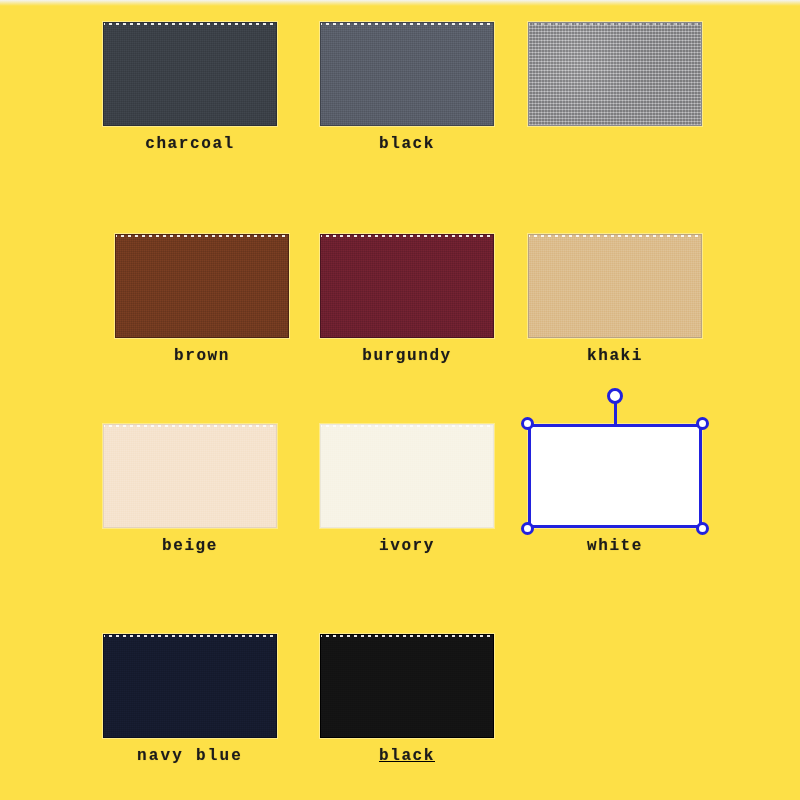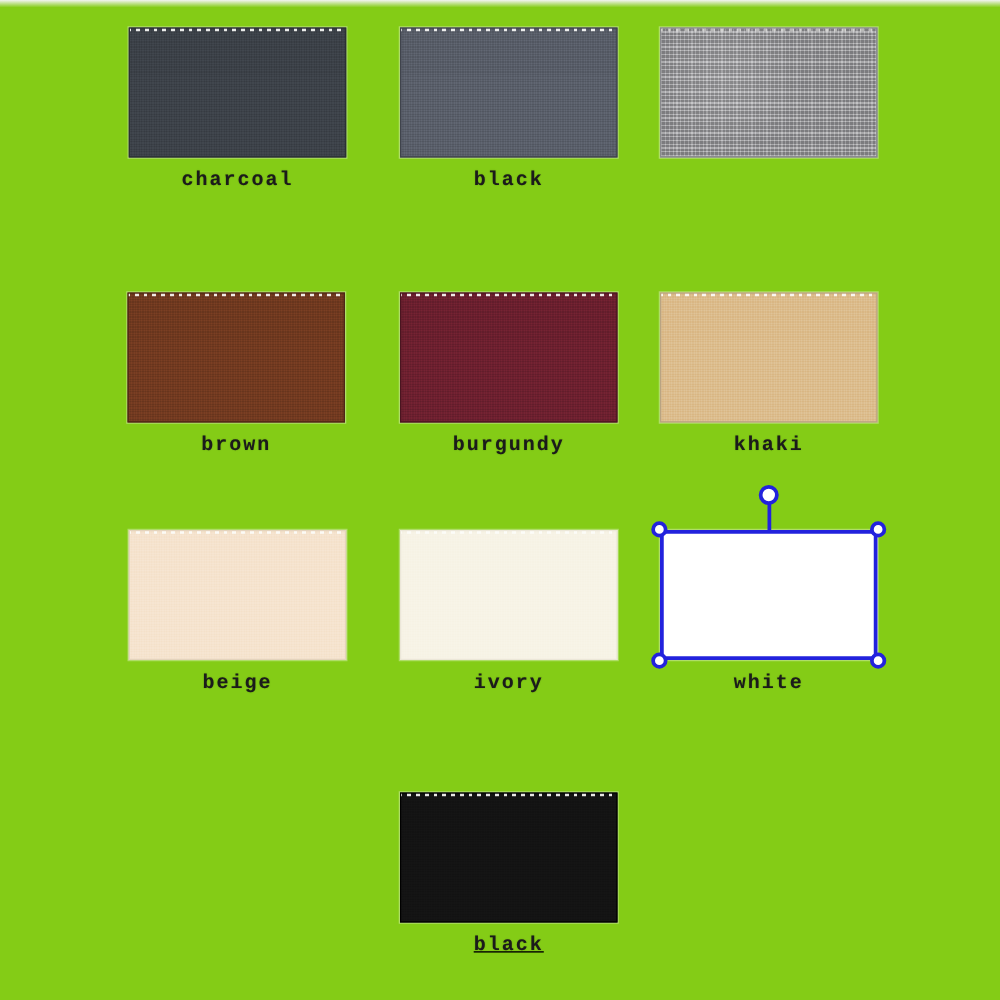--- a/index.html
+++ b/index.html
@@ -163,21 +163,21 @@
     height: 16px;
     border: 3px solid #2222dd;
     border-radius: 50%;
     background: #ffffff;
     box-sizing: border-box;
   }
 </style>
 </head>
 <body>
 
-<div id="canvas" style="background: #84cc16;">
+<div id="canvas" style="background: #fde047;">
   <div class="grid" id="grid">
       <div class="cell" style="left: 103px; top: 22px;">
         <div class="swatch-wrap">
           <div class="swatch" style="background: rgb(59, 64, 71); border-color: rgb(43, 47, 53); width: 174px; height: 104px;">
             <div class="fray"></div>
           </div>
           <div class="label">charcoal</div>
         </div>
       </div>
       <div class="cell" style="left: 320px; top: 22px;">
@@ -188,21 +188,21 @@
           <div class="label">black</div>
         </div>
       </div>
       <div class="cell" style="left: 528px; top: 22px;">
         <div class="swatch-wrap">
           <div class="swatch textured" style="background: rgb(154, 154, 158); border-color: rgb(136, 136, 140); width: 174px; height: 104px;">
             <div class="fray"></div>
           </div>
         </div>
       </div>
-      <div class="cell" style="left: 102px; top: 234px;">
+      <div class="cell" style="left: 115px; top: 234px;">
         <div class="swatch-wrap">
           <div class="swatch" style="background: rgb(112, 57, 31); border-color: rgb(77, 38, 20); width: 174px; height: 104px;">
             <div class="fray"></div>
           </div>
           <div class="label">brown</div>
         </div>
       </div>
       <div class="cell" style="left: 320px; top: 234px;">
         <div class="swatch-wrap">
           <div class="swatch" style="background: rgb(107, 31, 46); border-color: rgb(74, 20, 32); width: 174px; height: 104px;">
@@ -245,20 +245,28 @@
         </div>
       </div>
       <div class="cell" style="left: 320px; top: 424px;">
         <div class="swatch-wrap">
           <div class="swatch" style="background: rgb(247, 243, 230); border-color: rgb(236, 231, 217); width: 174px; height: 104px;">
             <div class="fray"></div>
           </div>
           <div class="label">ivory</div>
         </div>
       </div>
+      <div class="cell" style="left: 103px; top: 634px;">
+        <div class="swatch-wrap">
+          <div class="swatch" style="background: rgb(21, 27, 46); border-color: rgb(12, 16, 32); width: 174px; height: 104px;">
+            <div class="fray"></div>
+          </div>
+          <div class="label wide">navy blue</div>
+        </div>
+      </div>
       <div class="cell" style="left: 320px; top: 634px; text-decoration: underline;">
         <div class="swatch-wrap">
           <div class="swatch" style="background: rgb(19, 19, 19); border-color: rgb(0, 0, 0); width: 174px; height: 104px;">
             <div class="fray"></div>
           </div>
           <div class="label">black</div>
         </div>
       </div>
     </div>
 </div>

